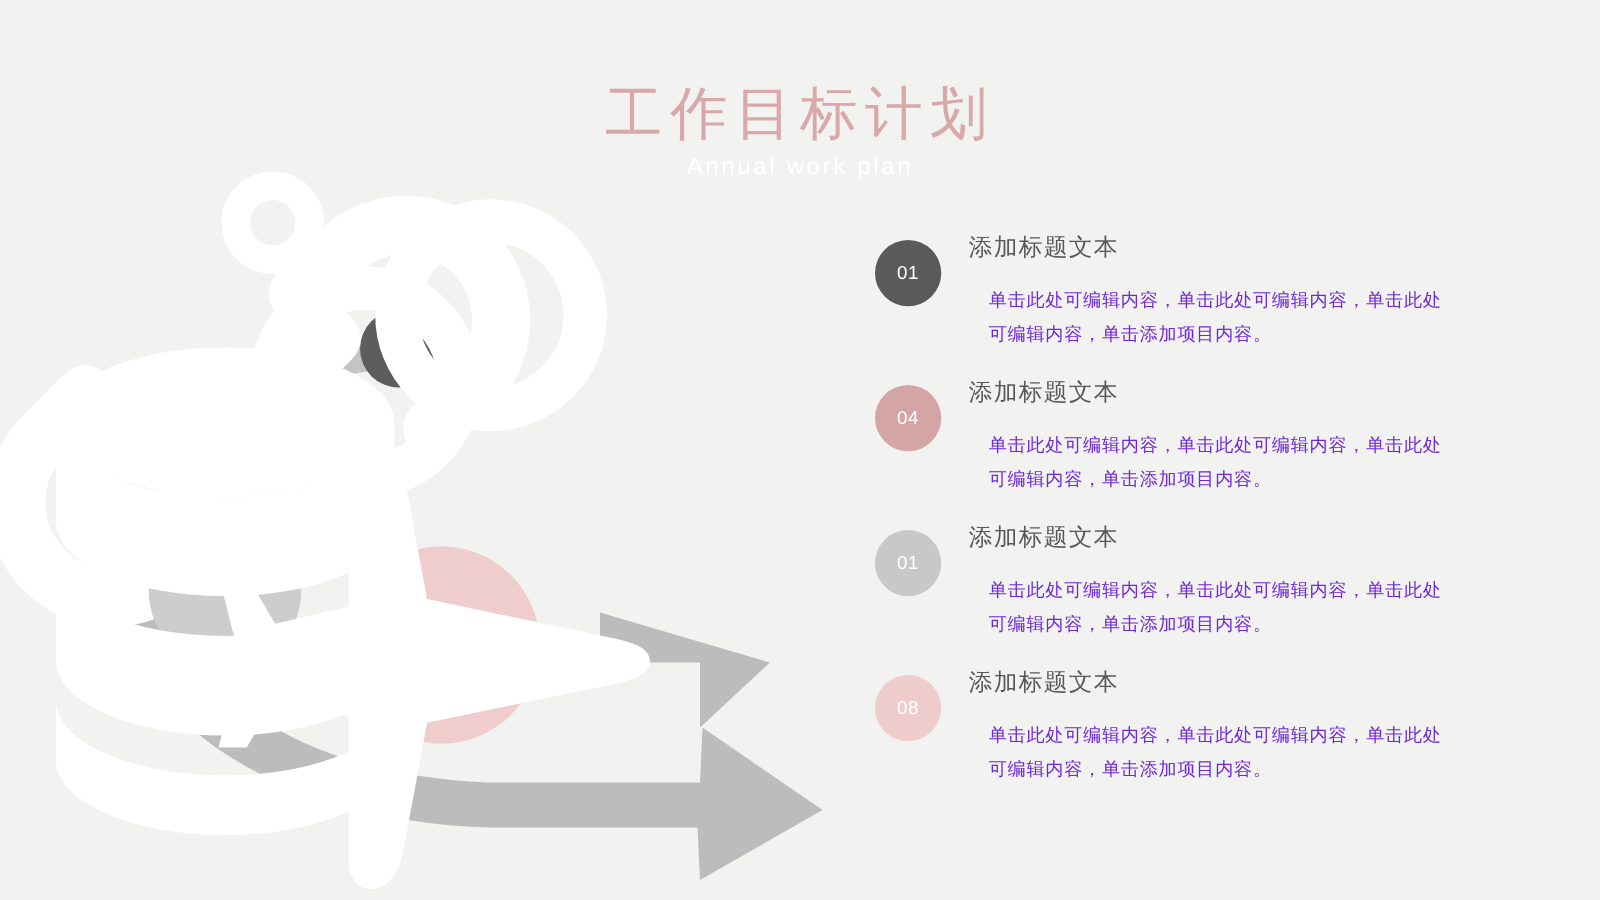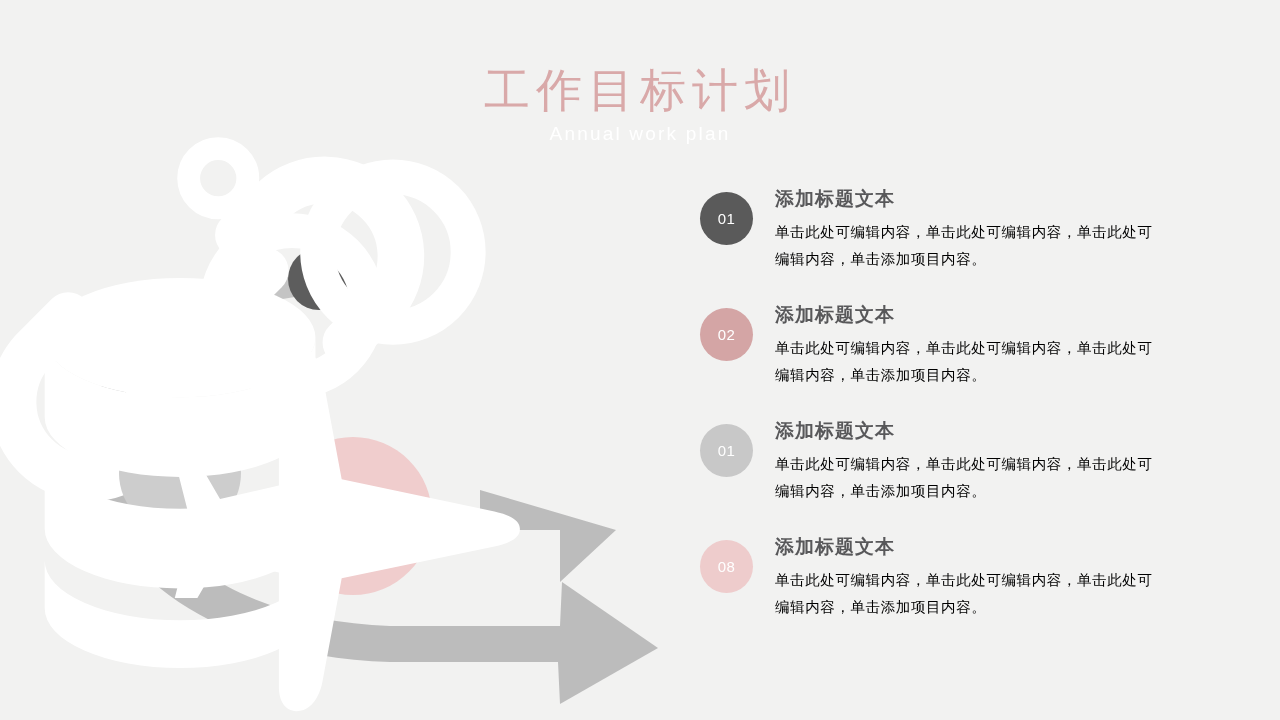--- a/index.html
+++ b/index.html
@@ -135,30 +135,30 @@
     justify-content: center;
     color: #ffffff;
     font-size: 15px;
     letter-spacing: 0.5px;
     font-weight: 400;
   }
 
   .item-title {
     font-size: 19px;
     line-height: 26px;
-    font-weight: bold;
+    font-weight: normal;
     color: #58585a;
     margin: 0 0 7px 0;
     letter-spacing: 1px;
   }
   .item-desc {
     font-size: 14.5px;
     line-height: 27px;
-    color: #000000;
-    margin: 0;
+    color: #6d28d9;
+    margin: 16px;
     letter-spacing: 0.6px;
     max-width: 392px;
   }
 </style>
 </head>
 <body style="background: rgb(242, 242, 241);">
 
 <div class="slide">
 
   <div class="title-block">
@@ -254,21 +254,21 @@
 
   <div class="items">
 
     <div class="item">
       <div class="item-badge" style="background: rgb(90, 90, 90);">01</div>
       <h2 class="item-title">添加标题文本</h2>
       <p class="item-desc">单击此处可编辑内容，单击此处可编辑内容，单击此处可编辑内容，单击添加项目内容。</p>
     </div>
 
     <div class="item">
-      <div class="item-badge" style="background: rgb(212, 165, 165);">02</div>
+      <div class="item-badge" style="background: rgb(212, 165, 165);">04</div>
       <h2 class="item-title">添加标题文本</h2>
       <p class="item-desc">单击此处可编辑内容，单击此处可编辑内容，单击此处可编辑内容，单击添加项目内容。</p>
     </div>
 
     <div class="item">
       <div class="item-badge" style="background: rgb(200, 200, 200);">01</div>
       <h2 class="item-title">添加标题文本</h2>
       <p class="item-desc">单击此处可编辑内容，单击此处可编辑内容，单击此处可编辑内容，单击添加项目内容。</p>
     </div>
 

